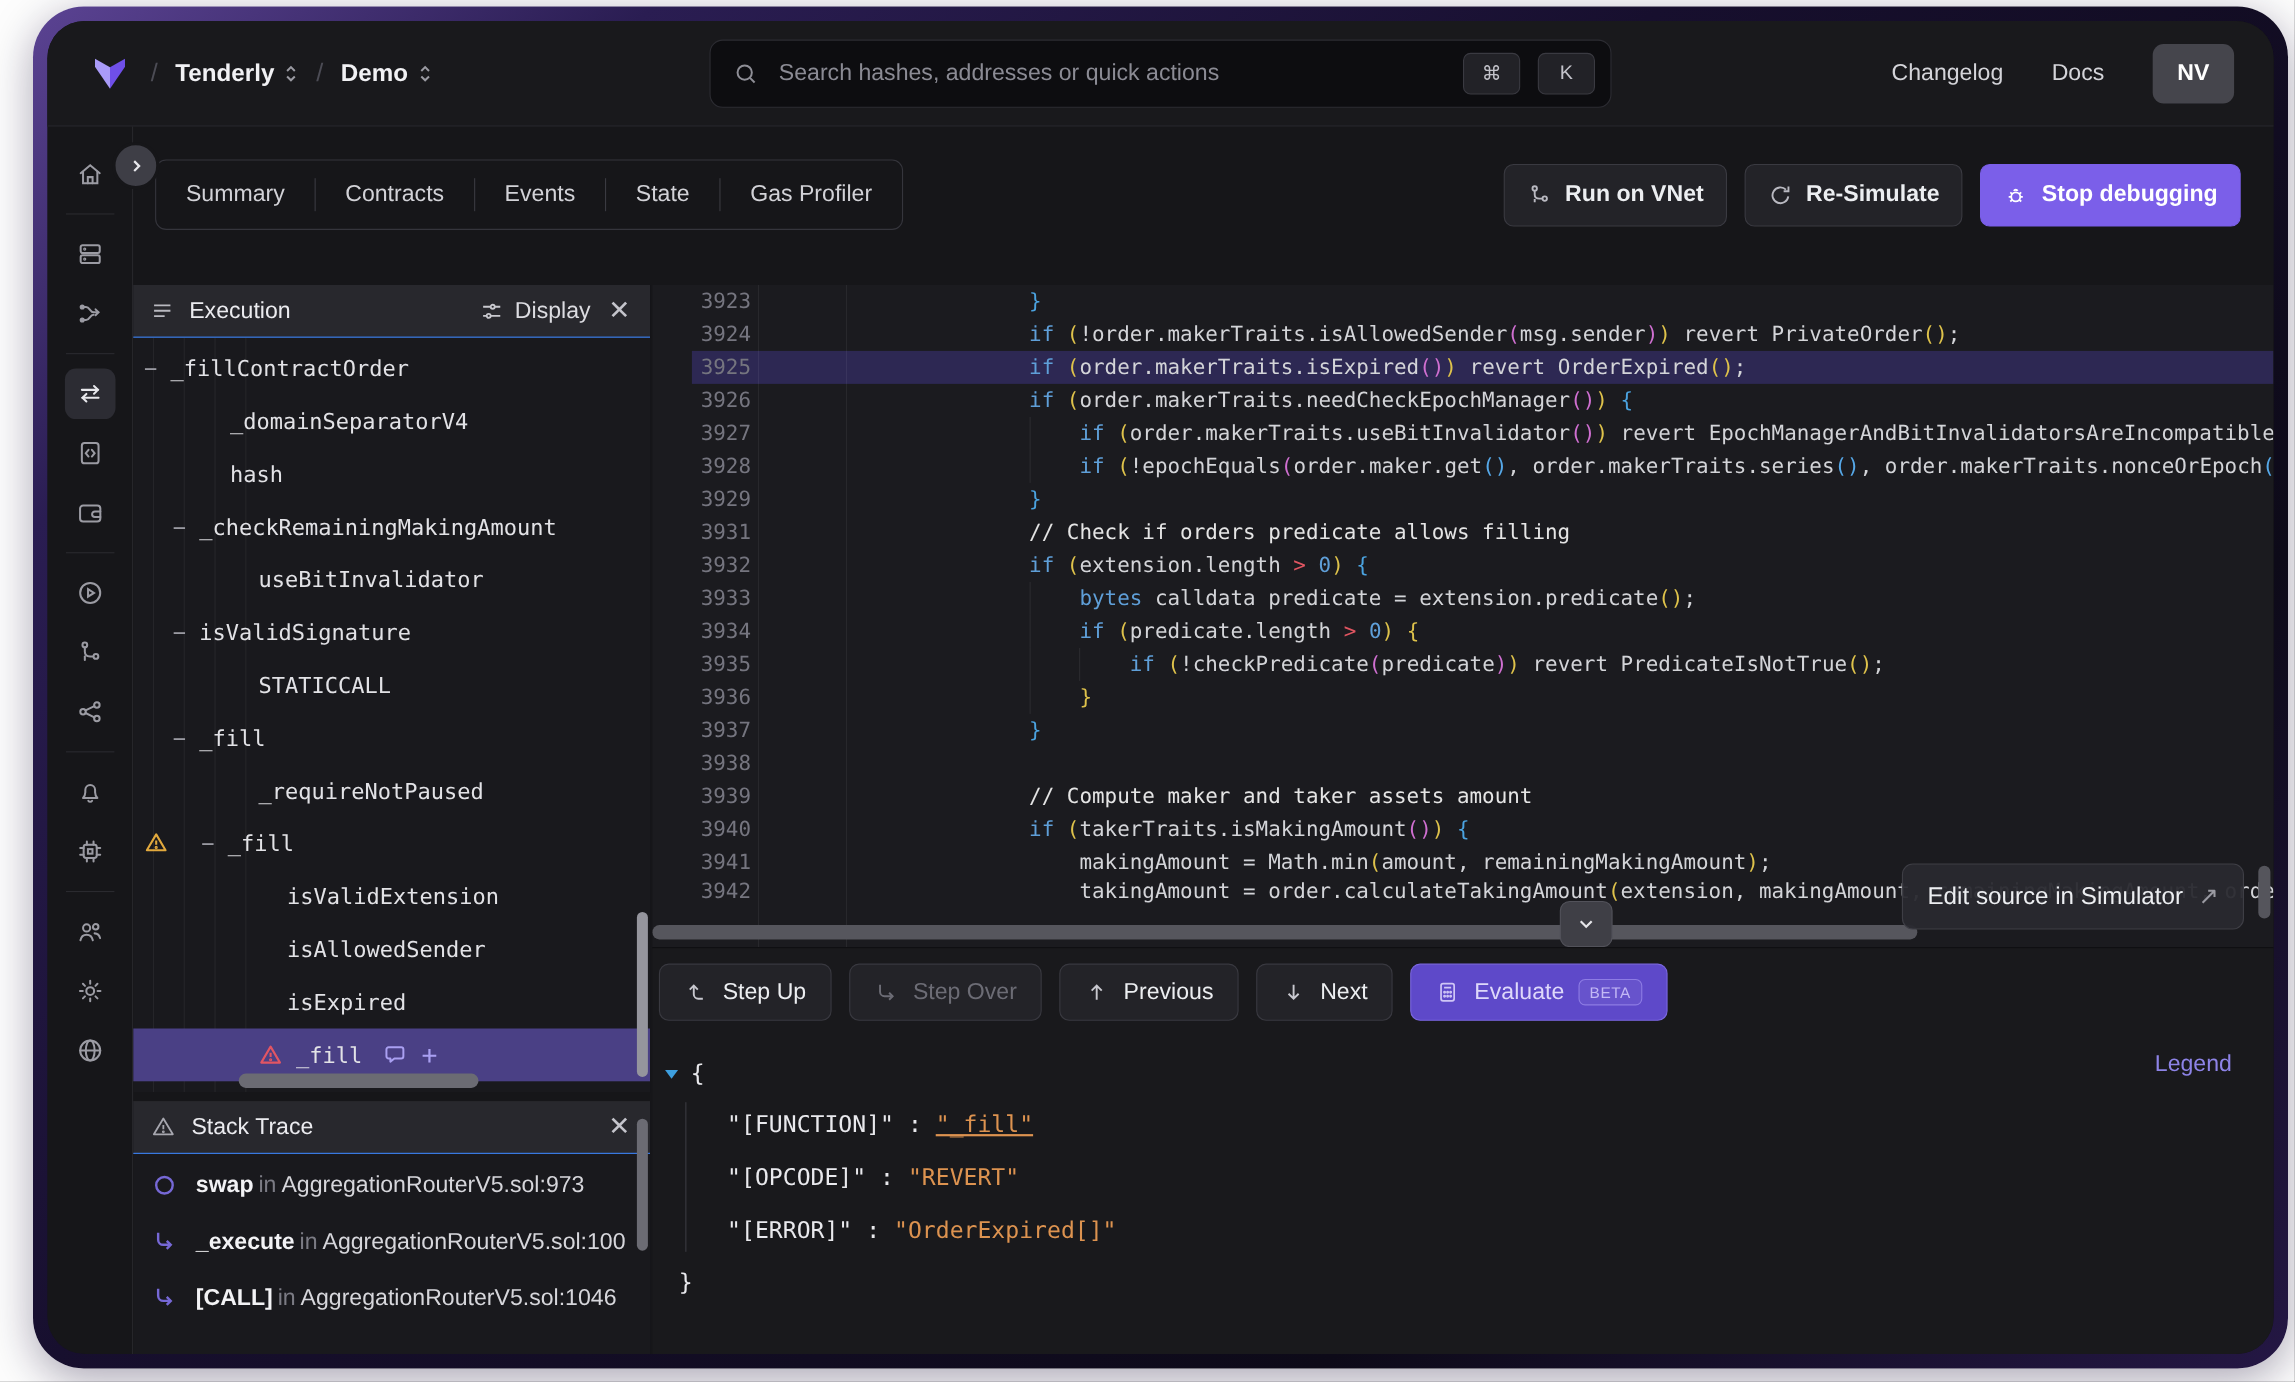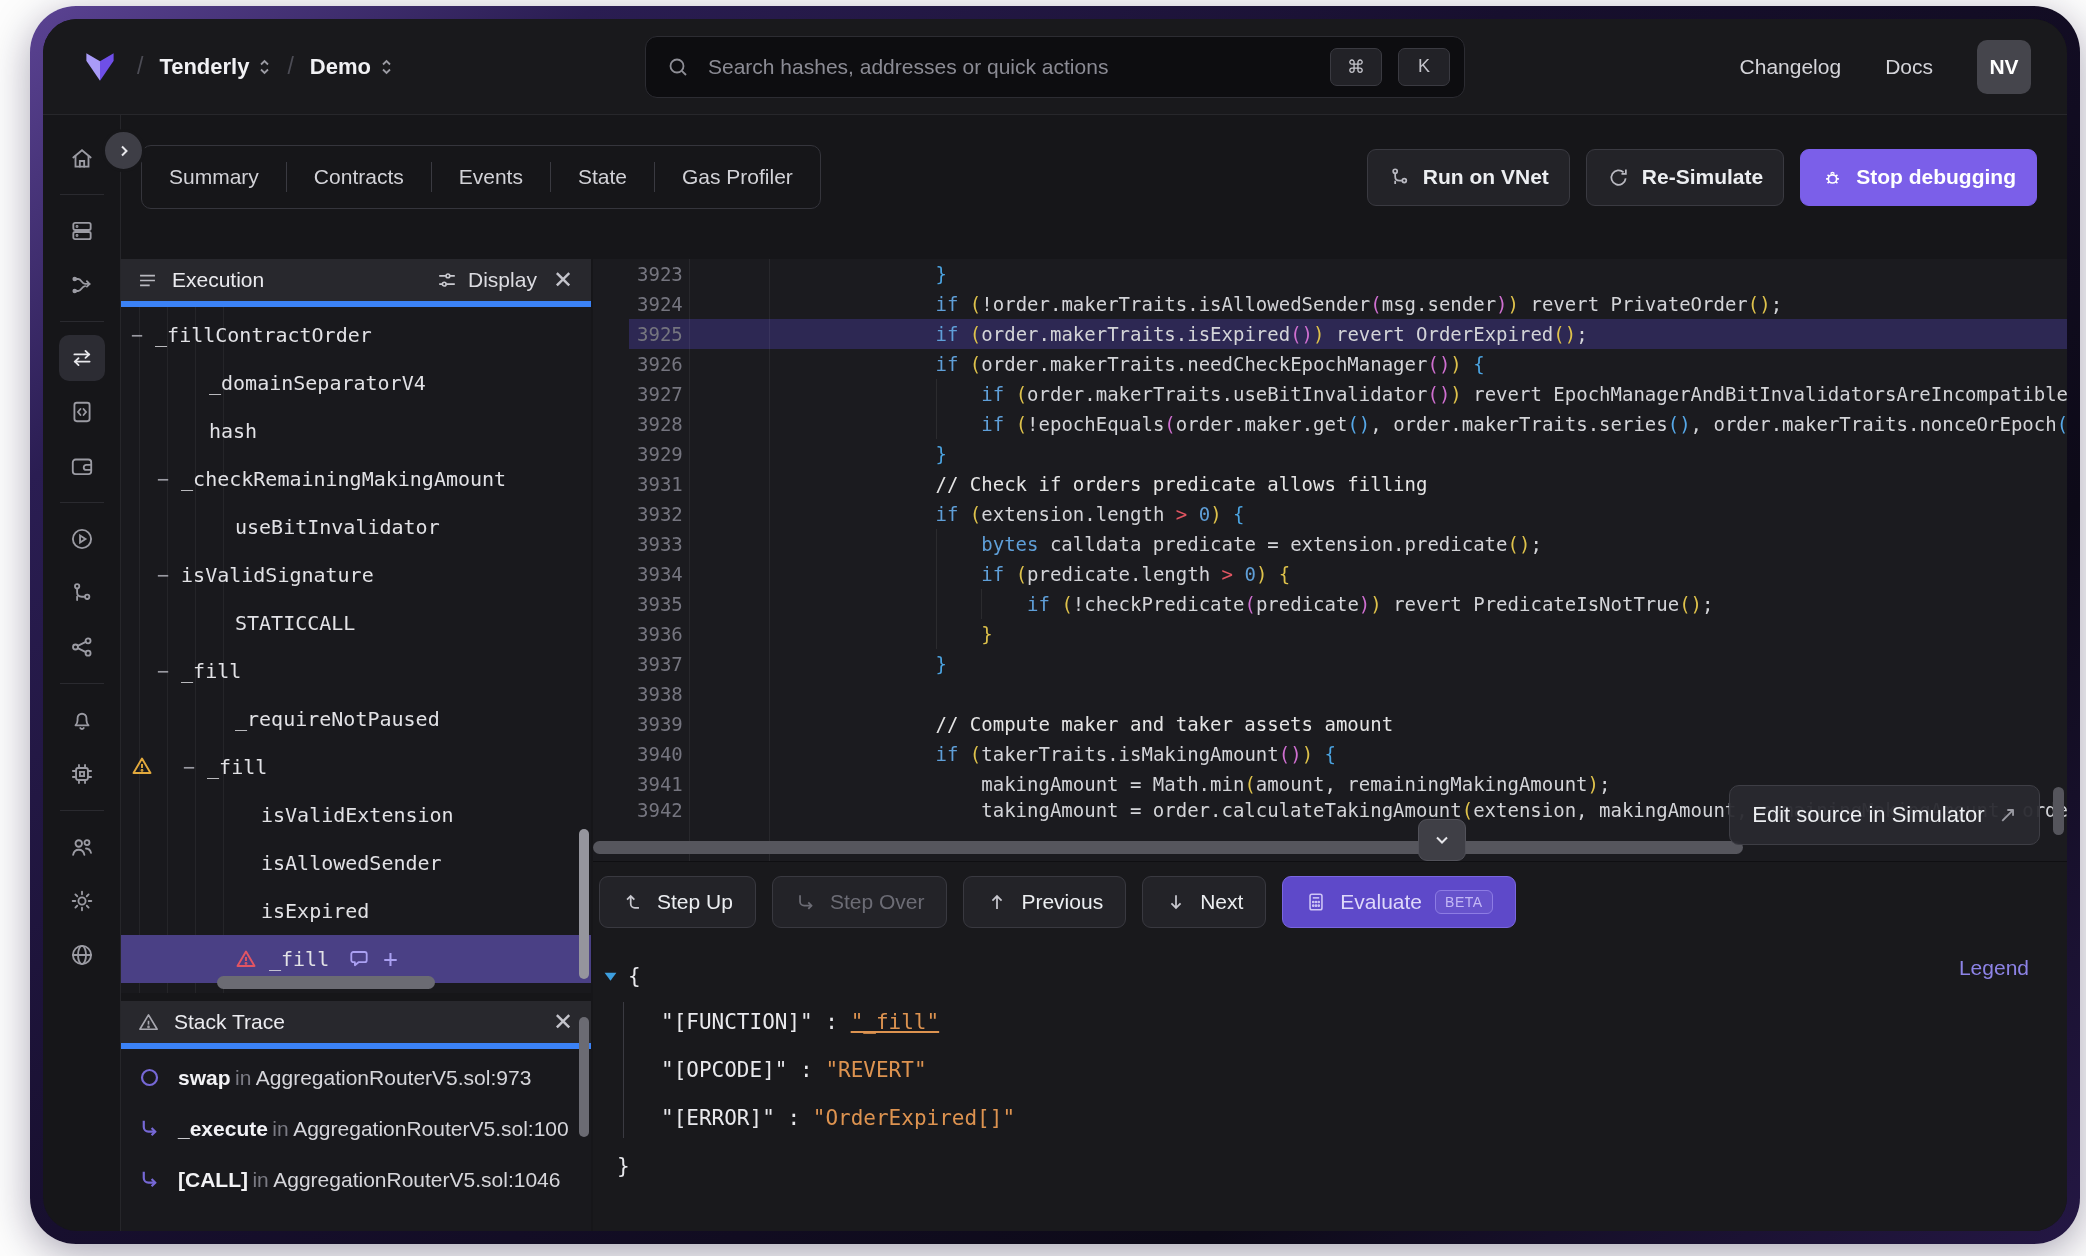--- a/index.html
+++ b/index.html
@@ -21,21 +21,21 @@
   .updown{width:13px;height:20px;}
   .search{width:820px;height:62px;background:#0d0d10;border:1px solid #2c2c32;border-radius:12px;
     display:flex;align-items:center;padding:0 14px 0 20px;box-sizing:border-box;gap:16px;}
   .search input{flex:1;background:transparent;border:none;outline:none;color:#c9c9cf;
     font-size:21px;font-family:"Liberation Sans",sans-serif;}
   .search input::placeholder{color:#8b8b94;}
   .kbd{min-width:36px;height:36px;background:#222227;border:1px solid #3a3a41;border-radius:7px;
     color:#c3c3ca;font-size:18px;display:flex;align-items:center;justify-content:center;padding:0 7px;}
   .hdr-right{flex:1;display:flex;align-items:center;justify-content:flex-end;gap:44px;}
   .hdr-link{color:#d4d4d9;font-size:21px;cursor:pointer;}
-  .avatar{width:54px;height:54px;border-radius:10px;background:#45454c;color:#fff;font-weight:700;
+  .avatar{width:74px;height:54px;border-radius:10px;background:#45454c;color:#fff;font-weight:700;
     font-size:21px;display:flex;align-items:center;justify-content:center;}
   
   .main{flex:1;display:flex;min-height:0;position:relative;}
   .rail{width:78px;flex:0 0 auto;border-right:1px solid #26262a;display:flex;flex-direction:column;
     align-items:center;padding-top:16px;box-sizing:border-box;}
   .rail-item{width:46px;height:46px;margin:4px 0;border-radius:10px;display:flex;align-items:center;
     justify-content:center;cursor:pointer;}
   .rail-item.active{background:#2c2c33;}
   .rail-item svg{stroke:#9b9ba3;}
   .rail-item.active svg{stroke:#e8e8ec;}
@@ -55,21 +55,21 @@
     color:#eceef1;font-size:21px;display:flex;align-items:center;gap:12px;cursor:pointer;box-sizing:border-box;font-weight:bold;}
   .btn svg{stroke:#b9b9c1;}
   .btn.primary{background:#7b5fe9;border-color:#7b5fe9;color:#fff;}
   .btn.primary svg{stroke:#fff;}
   
   .workspace{flex:1;margin-top:50px;display:flex;gap:2px;overflow:hidden;min-height:0;}
   .left-col{width:470px;flex:0 0 auto;display:flex;flex-direction:column;gap:8px;min-height:0;}
   .panel{background:#19191d;display:flex;flex-direction:column;position:relative;overflow:hidden;}
   .exec-panel{height:734px;flex:0 0 auto;}
   .stack-panel{flex:1;}
-  .panel-head{height:48px;flex:0 0 auto;background:#28282d;border-bottom:6px solid #3b82f6;
+  .panel-head{height:48px;flex:0 0 auto;background:#28282d;border-bottom:1px solid #3b82f6;
     display:flex;align-items:center;gap:14px;padding:0 16px;box-sizing:border-box;}
   .panel-title{color:#ebebef;font-size:21px;flex:0 0 auto;}
   .panel-spacer{flex:1;}
   .display-btn{display:flex;align-items:center;gap:10px;color:#dcdce1;font-size:21px;cursor:pointer;}
   .close-x{color:#c4c4cb;font-size:24px;cursor:pointer;padding:0 2px;}
   
   .tree{flex:1;position:relative;padding-top:4px;overflow:hidden;font-family:"DejaVu Sans Mono",monospace;}
   .tree-guide{position:absolute;top:0;bottom:0;width:1px;background:rgba(255,255,255,.055);}
   .trow{height:48px;display:flex;align-items:center;position:relative;color:#e2e2e6;font-size:20px;
     cursor:pointer;box-sizing:border-box;white-space:nowrap;}

